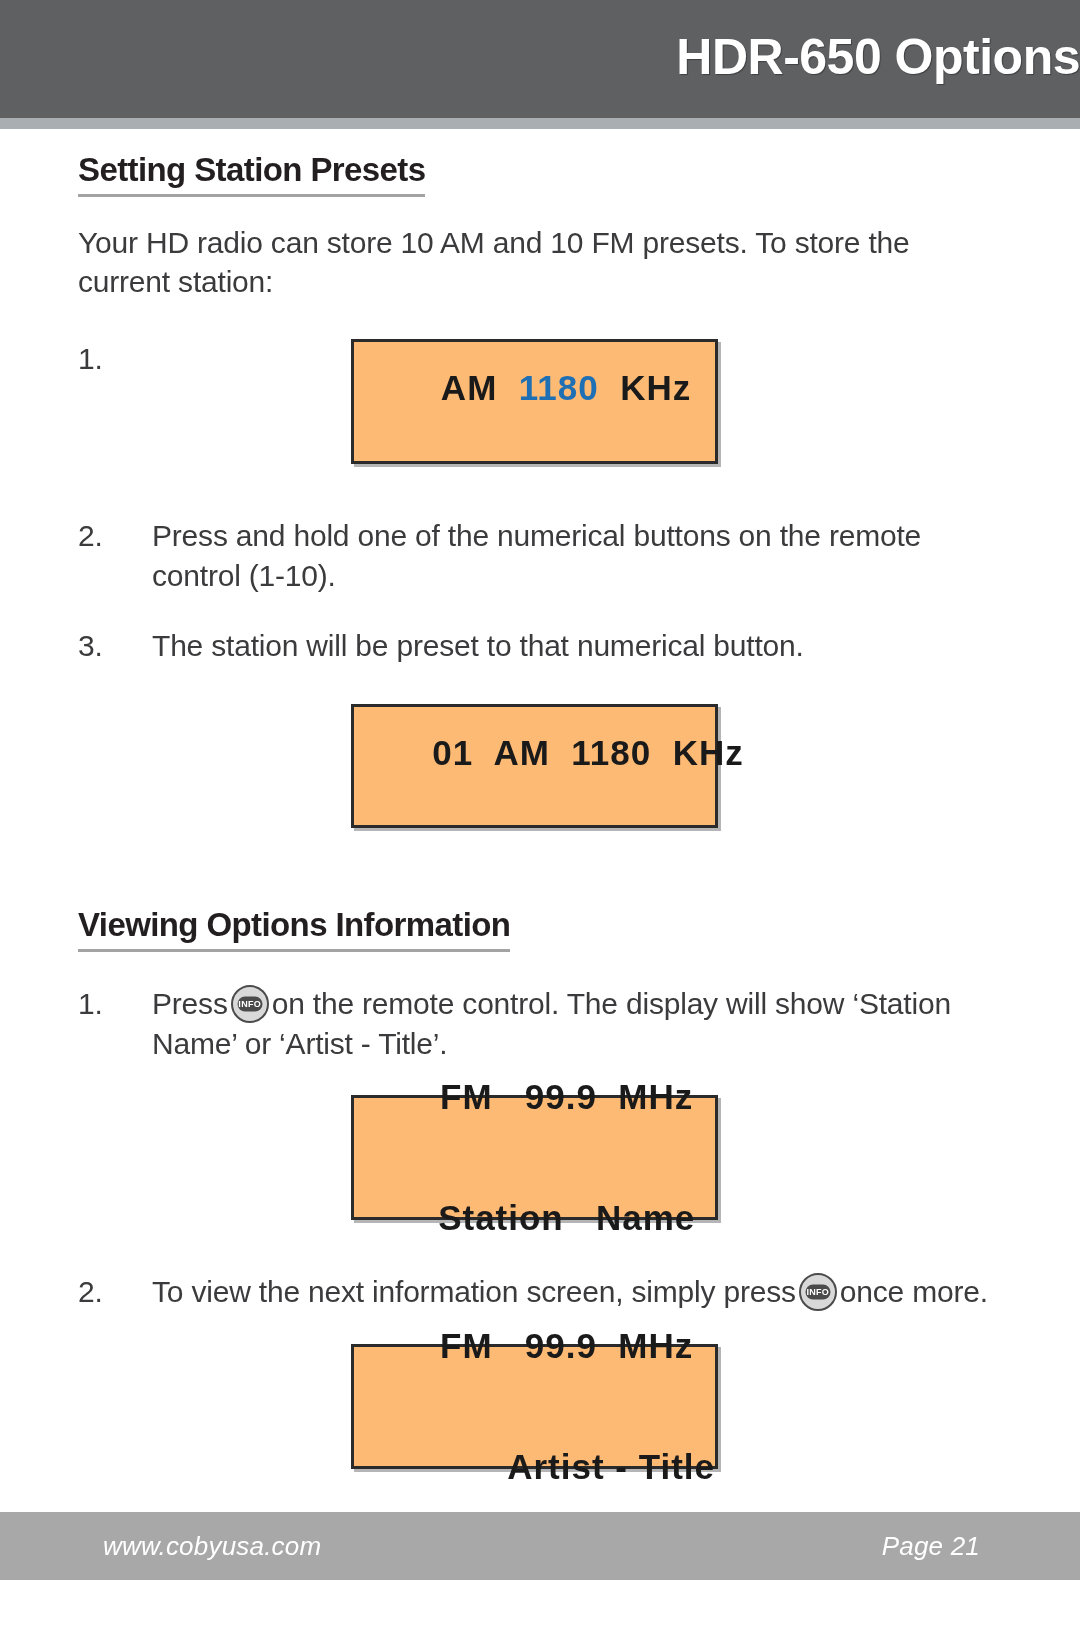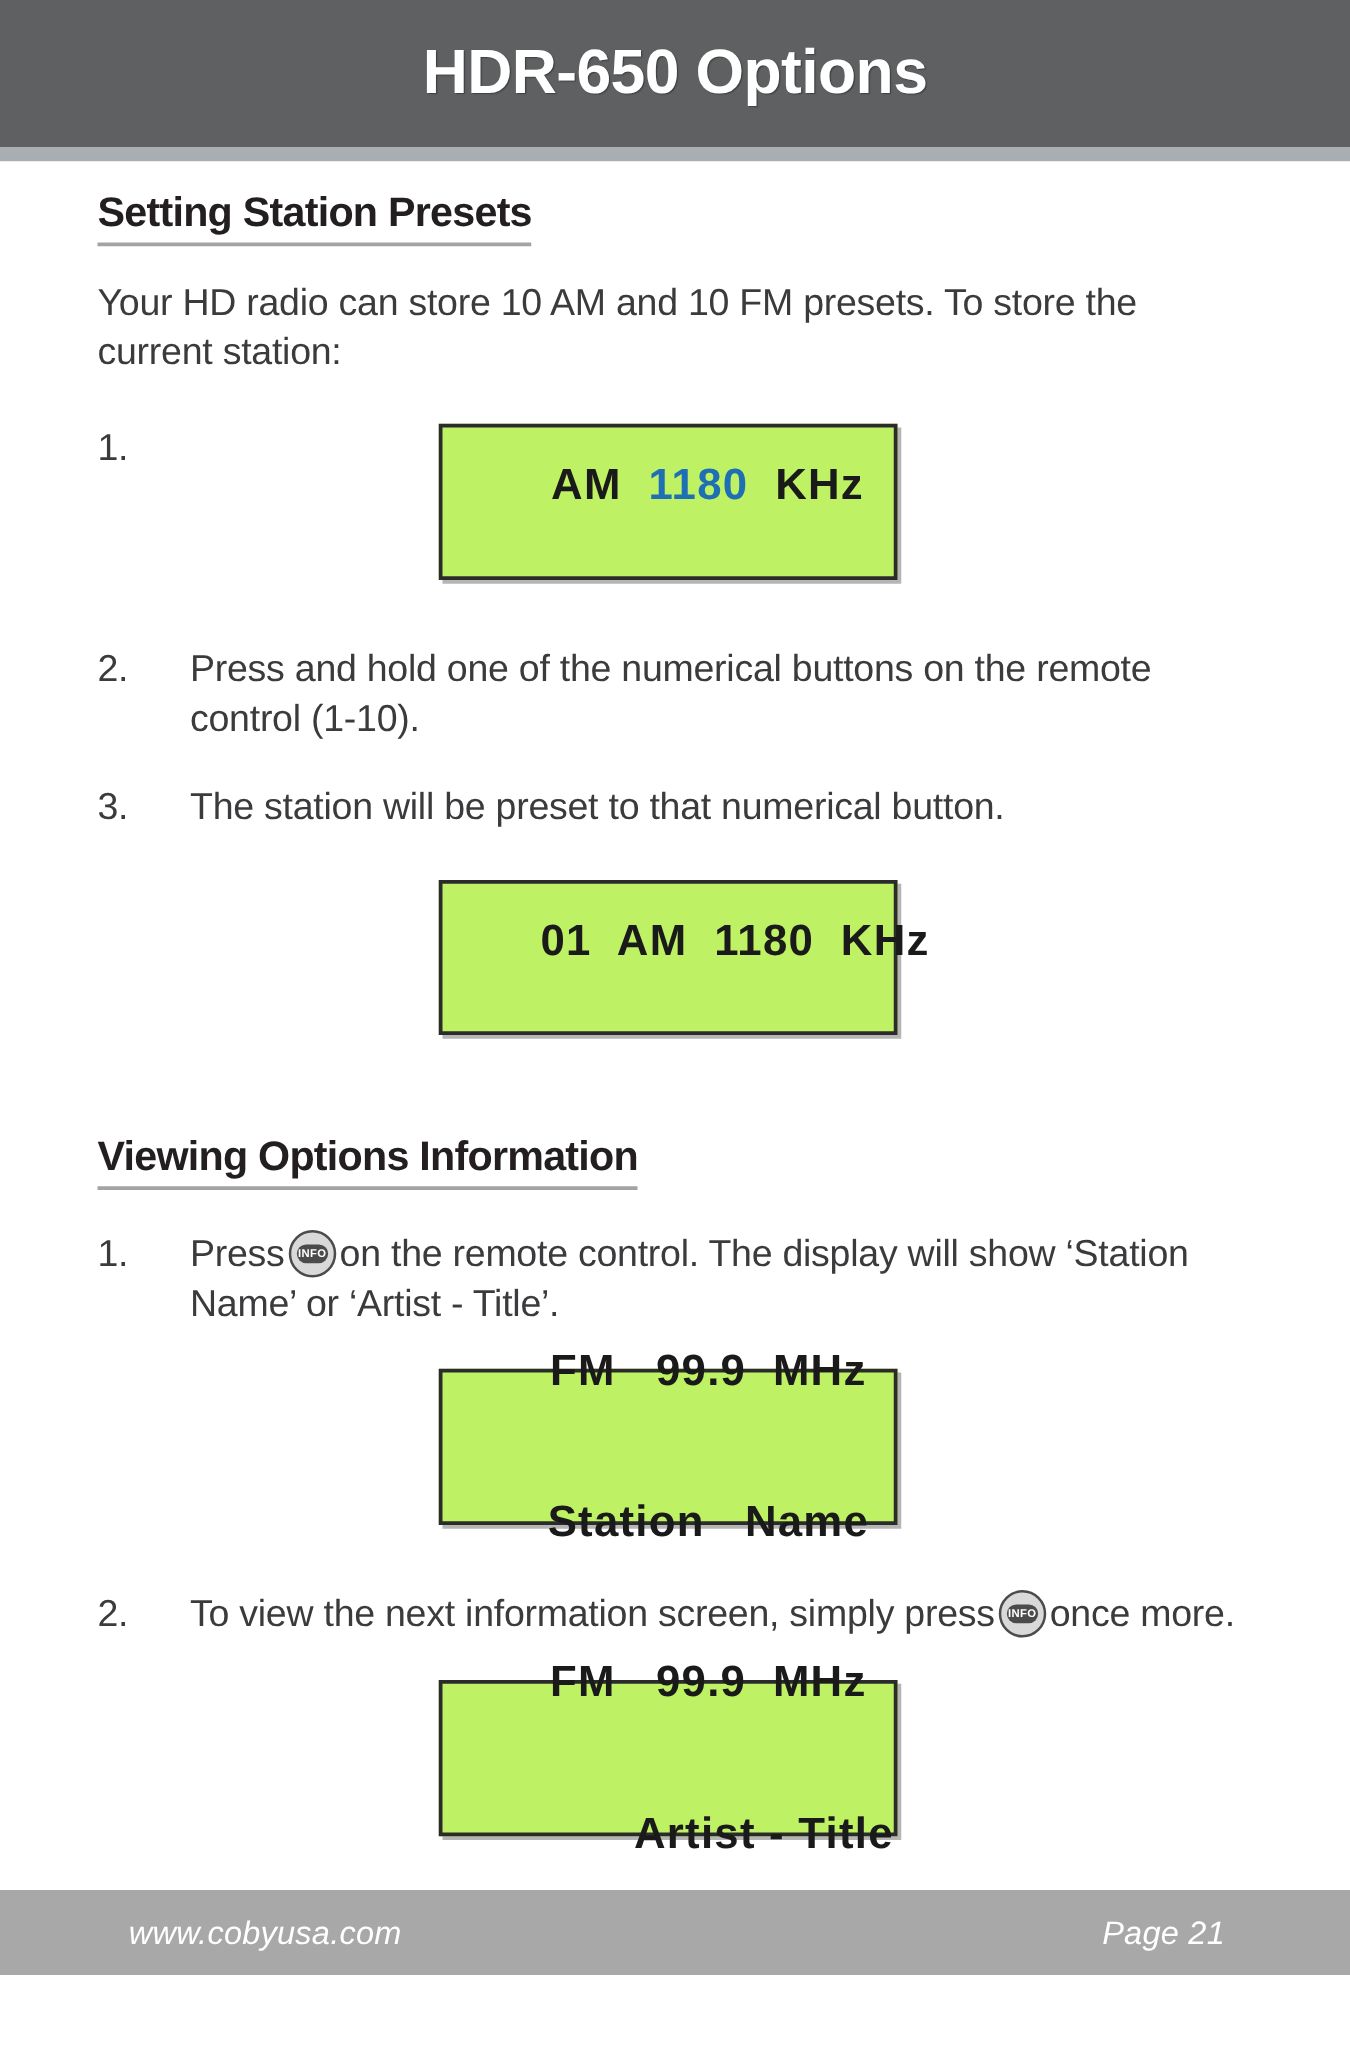--- a/index.html
+++ b/index.html
@@ -18,21 +18,21 @@
 
   
   #page-header {
     position: absolute;
     left: 0; top: 0;
     width: 1080px;
     height: 118px;
     background: #5e6062;
     display: flex;
     align-items: center;
-    justify-content: center;
+    justify-content: flex-end;
   }
   #page-header-rule {
     position: absolute;
     left: 0; top: 118px;
     width: 1080px;
     height: 11px;
     background: #a9aeb3;
   }
   .header-title {
     color: #ffffff;
@@ -97,21 +97,21 @@
     font-size: 30px;
     color: #3b3b3d;
   }
 
   
   .lcd-box {
     box-sizing: border-box;
     width: 367px;
     margin: 0 auto;
     border: 3px solid #2b2b2b;
-    background: #bef264;
+    background: #fdba74;
     box-shadow: 3px 3px 0px rgba(120,120,120,0.55);
     display: flex;
     flex-direction: column;
     justify-content: center;
   }
   .lcd-line {
     font-family: "Liberation Sans", sans-serif;
     font-weight: bold;
     font-size: 35px;
     letter-spacing: 1px;

